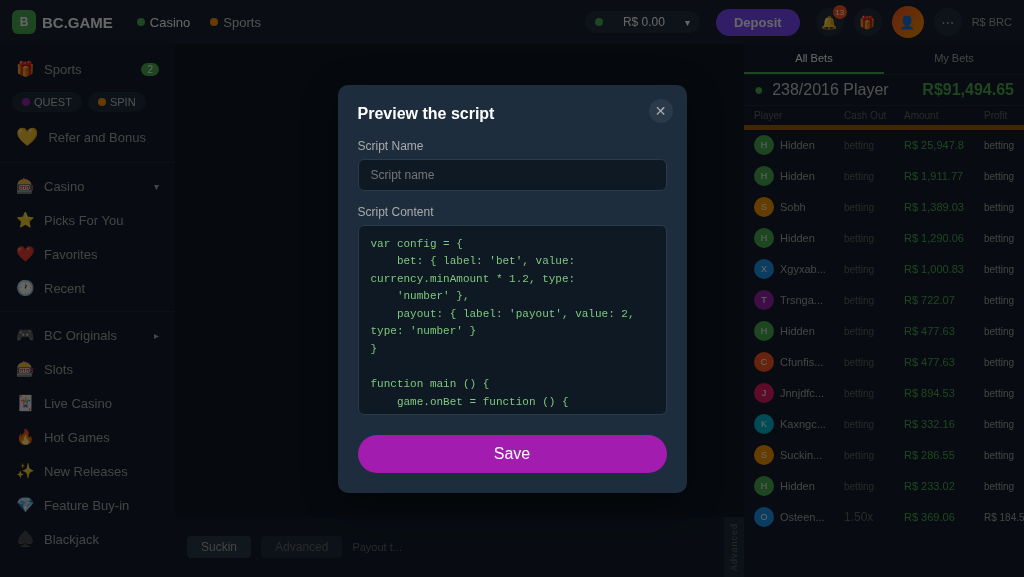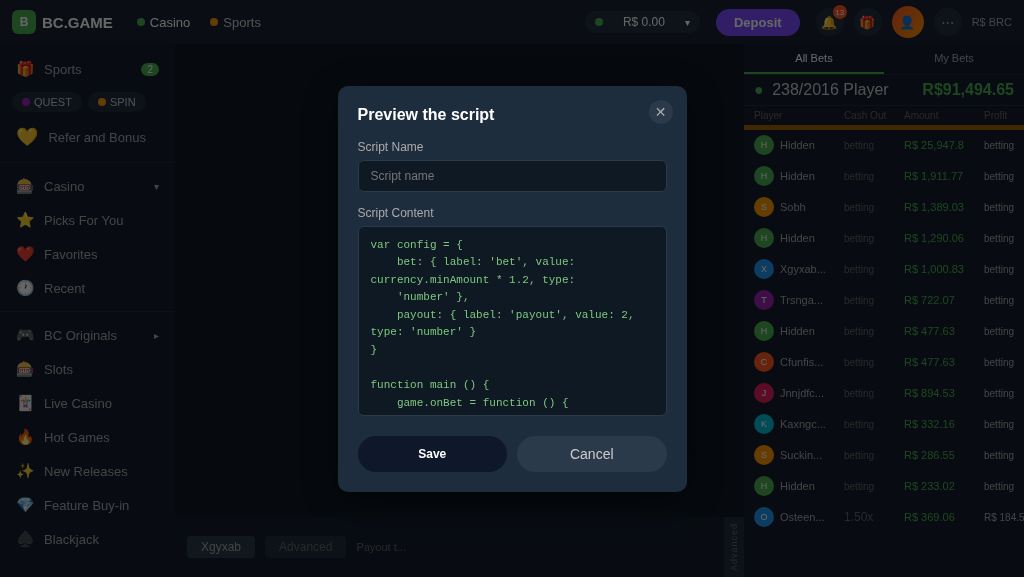--- a/index.html
+++ b/index.html
@@ -225,23 +225,23 @@
       width: 100%; background: #0f1923; border: 1px solid #2a3a4a;
       border-radius: 6px; padding: 10px 12px; color: #7ec97e;
       font-size: 11px; font-family: 'Courier New', monospace;
       line-height: 1.6; height: 190px; resize: none; outline: none;
       margin-bottom: 16px;
     }
     .modal-footer {
       display: flex; gap: 10px;
     }
     .btn-save {
-      flex: 1; background: #0f172a; color: #fff; border: none;
-      border-radius: 20px; padding: 10px; font-size: 12px;
-      font-weight: 700; cursor: pointer;
+      flex: 1; background: #a21caf; color: #fff; border: none;
+      border-radius: 20px; padding: 10px; font-size: 16px;
+      font-weight: 400; cursor: pointer;
     }
     .btn-cancel {
       flex: 1; background: #2a3a4a; color: #ccc; border: none;
       border-radius: 20px; padding: 10px; font-size: 14px;
       cursor: pointer;
     }
   </style>
 </head>
 <body>
 
@@ -370,21 +370,21 @@
       <span class="sidebar-icon">♠️</span>
       <span>Blackjack</span>
     </div>
 
   </aside>
 
   <div class="main-content">
     <div class="main-bg"></div>
 
     <div style="position:absolute;bottom:0;left:0;right:0;height:60px;background:#141f2d;display:flex;align-items:center;padding:0 12px;gap:10px;">
-      <div style="background:#2a3a4a;border-radius:4px;padding:4px 14px;font-size:12px;color:#aaa;cursor:pointer;">Xgyxab</div>
+      <div style="background:#2a3a4a;border-radius:4px;padding:4px 14px;font-size:12px;color:#aaa;cursor:pointer;">Suckin</div>
       <div style="background:#1e2d3d;border-radius:4px;padding:4px 14px;font-size:12px;color:#666;cursor:pointer;">Advanced</div>
       <span style="font-size:11px;color:#666;">Payout t...</span>
       <div style="position:absolute;right:0;top:0;bottom:0;width:20px;background:#1e2d3d;display:flex;align-items:center;justify-content:center;">
         <span style="writing-mode:vertical-rl;transform:rotate(180deg);font-size:9px;color:#666;letter-spacing:1px;">Advanced</span>
       </div>
     </div>
   </div>
 
   <div class="right-panel">
     <div class="right-tabs">
@@ -553,16 +553,15 @@
                 log.success("We won, payout " + payout + "X!");
             } else {
                 log.error("We lost, payout " + payout + "X!");
             }
         });
     }
 }</textarea>
 
     <div class="modal-footer">
       <button class="btn-save">Save</button>
-      <button class="btn-cancel">Cancel</button>
     </div>
   </div>
 </div>
 
 </body></html>

